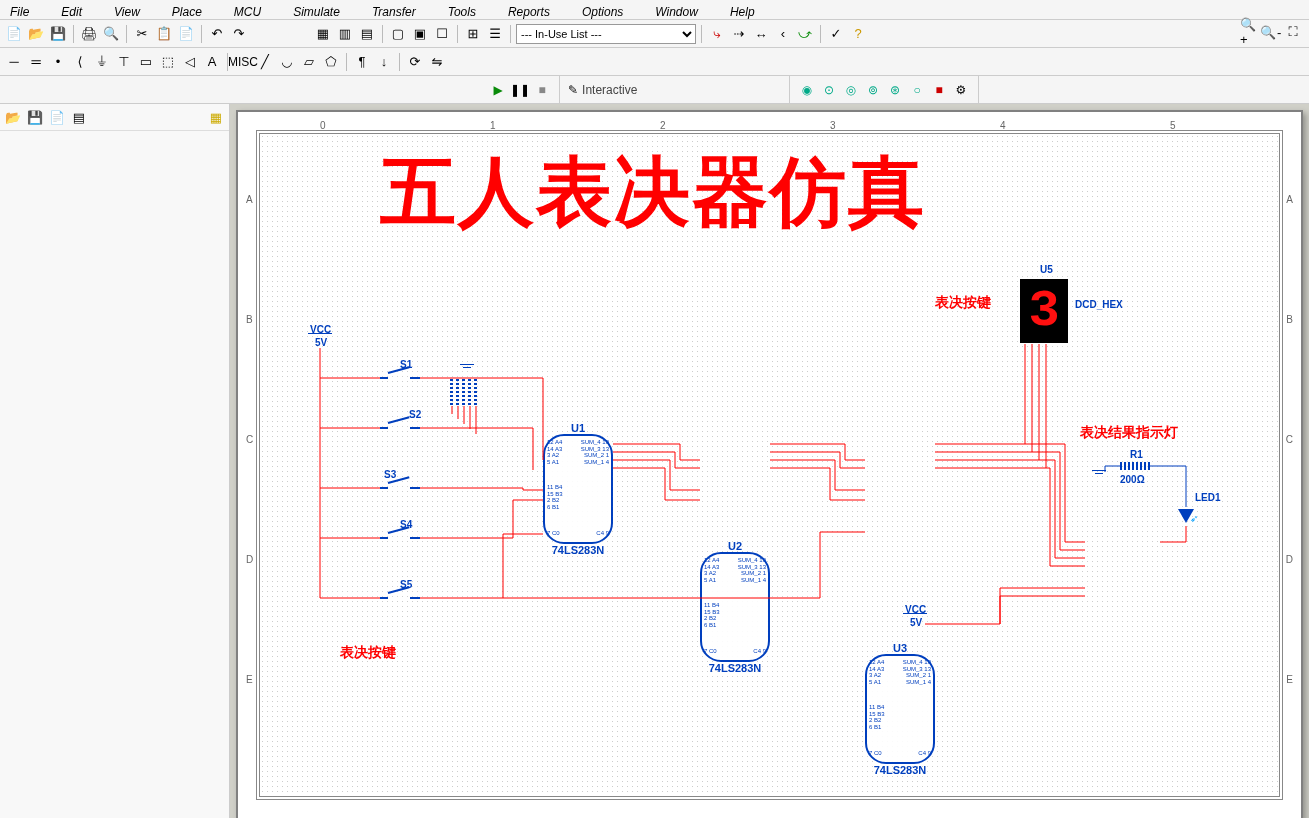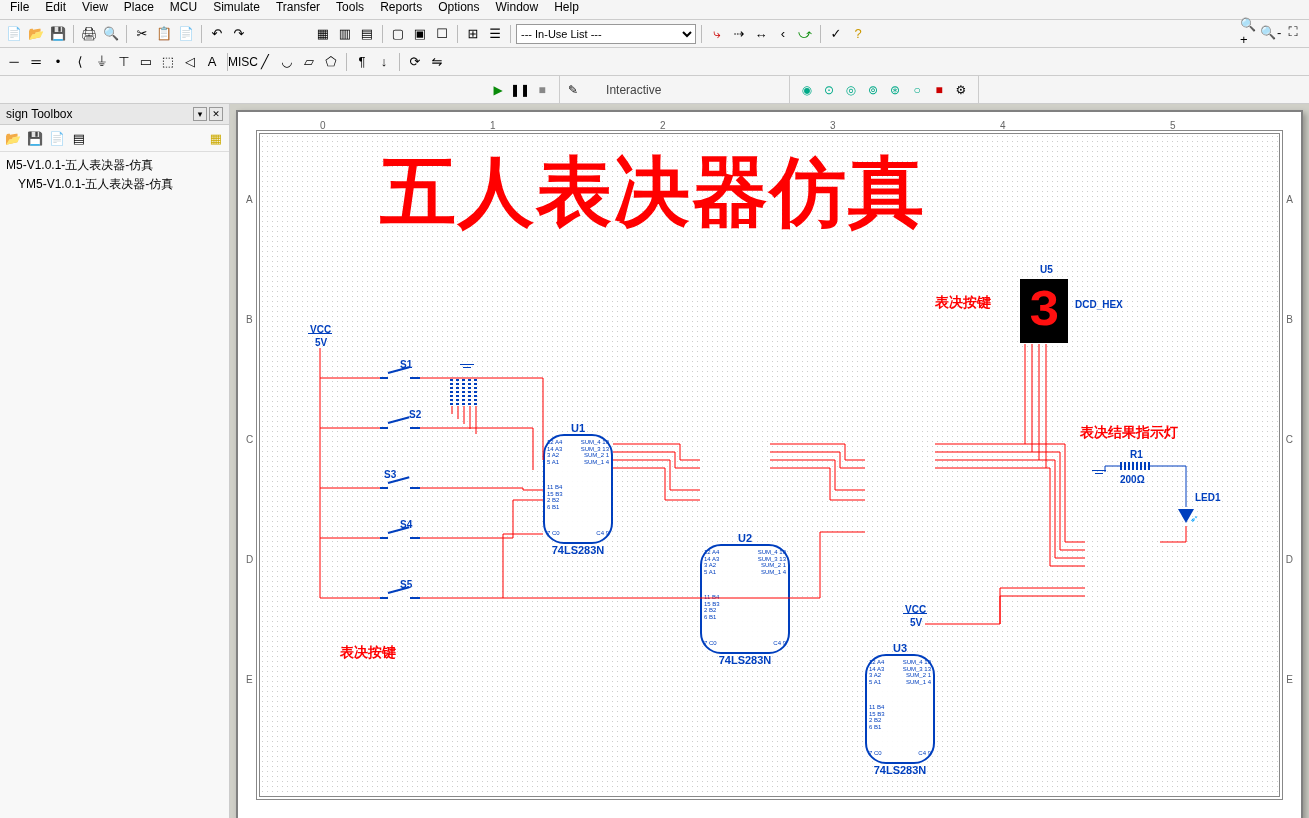--- a/index.html
+++ b/index.html
@@ -1,17 +1,17 @@
 <!DOCTYPE html>
 <html><head>
 <meta charset="utf-8">
 <style>
   * { box-sizing: border-box; margin: 0; padding: 0; }
   body { font-family: "Microsoft YaHei", Arial, sans-serif; font-size: 12px; background: #f0f0f0; overflow: hidden; width: 1309px; height: 818px; }
-  .menubar { display: flex; height: 20px; background: #f5f5f5; border-bottom: 1px solid #ccc; padding: 0 4px; gap: 4px; align-items: flex-start; font-size: 12px; }
+  .menubar { display: flex; height: 20px; background: #f5f5f5; border-bottom: 1px solid #ccc; padding: 0 4px; gap: 20px; align-items: flex-end; font-size: 12px; font-style: italic; }
   .menubar span { padding: 0 6px; cursor: pointer; }
   .toolbar { display: flex; height: 28px; background: #f5f5f5; border-bottom: 1px solid #ccc; padding: 2px 4px; align-items: center; gap: 2px; }
   .tb-btn { width: 20px; height: 20px; display: flex; align-items: center; justify-content: center; border: 1px solid transparent; cursor: pointer; font-size: 13px; }
   .tb-sep { width: 1px; height: 18px; background: #bbb; margin: 0 3px; }
   .tb-select { height: 20px; width: 180px; font-size: 11px; border: 1px solid #999; background: white; }
   .right-tools { position: absolute; right: 6px; top: 22px; display: flex; gap: 2px; }
   .main { display: flex; height: calc(100% - 96px); }
   .sidebar { width: 230px; background: #f8f8f8; border-right: 1px solid #ccc; display: flex; flex-direction: column; }
   .sidebar-header { background: #e8e8e8; padding: 3px 6px; font-size: 12px; display: flex; justify-content: space-between; align-items: center; border-bottom: 1px solid #ccc; }
   .sidebar-header .closebtn { display: flex; gap: 2px; }
@@ -43,21 +43,21 @@
   .resistor-array { position:absolute; display:flex; gap:3px; }
   .resistor-array .r { width:3px; height:28px; background: repeating-linear-gradient(0deg,#003fbe 0 2px, transparent 2px 4px); }
   .gnd { position:absolute; width:14px; height:10px; }
   .gnd::before { content:''; position:absolute; top:0; left:0; width:14px; height:1px; background:#003fbe; }
   .gnd::after { content:''; position:absolute; top:3px; left:3px; width:8px; height:1px; background:#003fbe; box-shadow: 2px 3px 0 -1px #003fbe; }
   .led { position:absolute; width:0; height:0; border-left:8px solid transparent; border-right:8px solid transparent; border-top:14px solid #003fbe; }
   .led::after { content:'➶'; position:absolute; top:-10px; left:4px; font-size:10px; color:#00a0ff; }
   .sim-toolbar { display: flex; height: 28px; background: #f5f5f5; border-bottom: 1px solid #ccc; align-items: center; }
   .sim-toolbar .section { display:flex; align-items:center; gap:4px; padding:0 8px; border-right:1px solid #ccc; height:100%; }
   .sim-btn { width:18px; height:18px; display:flex; align-items:center; justify-content:center; cursor:pointer; font-size:12px; }
-  .sim-label { font-size:12px; color:#444;margin-left:24px; }
+  .sim-label { font-size:12px; color:#444; }
   .run-indicator { color:#0a8b0a; }
   svg.conn { position:absolute; top:0; left:0; width:100%; height:100%; pointer-events:none; }
   svg.conn path { stroke:#ff0000; stroke-width:1; fill:none; }
   svg.conn path.blue { stroke:#003fbe; }
 </style>
 </head>
 <body>
 
 <div class="menubar">
   <span>File</span>
@@ -161,38 +161,27 @@
     <div class="sim-btn" style="color:#0a8">⊚</div>
     <div class="sim-btn" style="color:#0a8">⊛</div>
     <div class="sim-btn" style="color:#0a8">○</div>
     <div class="sim-btn" style="color:#c00">■</div>
     <div class="sim-btn">⚙</div>
   </div>
 </div>
 
 <div class="main">
   <div class="sidebar">
-    <div class="sidebar-header">
-      <span>sign Toolbox</span>
-      <div class="closebtn">
-        <span>▾</span>
-        <span>✕</span>
-      </div>
-    </div>
     <div class="sidebar-toolbar">
       <div class="tb-btn">📂</div>
       <div class="tb-btn">💾</div>
       <div class="tb-btn">📄</div>
       <div class="tb-btn">▤</div>
       <div style="flex:1"></div>
       <div class="tb-btn" style="color:#ca0">▦</div>
-    </div>
-    <div class="sidebar-tree">
-      <div class="tree-item">M5-V1.0.1-五人表决器-仿真</div>
-      <div class="tree-item" style="padding-left:14px">YM5-V1.0.1-五人表决器-仿真</div>
     </div>
   </div>
 
   <div class="canvas-area">
     <div class="paper">
       <div class="paper-inner">
         <div class="paper-inner2">
 
           <div class="rulerpos" style="top:-14px; left:60px">0</div>
           <div class="rulerpos" style="top:-14px; left:230px">1</div>
@@ -253,21 +242,21 @@
           <div class="chip component" style="top:300px; left:283px; width:70px; height:110px">
             <div class="chip-label">U1</div>
             <div class="chip-part">74LS283N</div>
             <div class="pin-l" style="top:3px">12 A4<br>14 A3<br>3 A2<br>5 A1</div>
             <div class="pin-r" style="top:3px">SUM_4 10<br>SUM_3 13<br>SUM_2 1<br>SUM_1 4</div>
             <div class="pin-l" style="top:48px">11 B4<br>15 B3<br>2 B2<br>6 B1</div>
             <div class="pin-l" style="top:94px">7 C0</div>
             <div class="pin-r" style="top:94px">C4 9</div>
           </div>
 
-          <div class="chip component" style="top:300px; left:440px; width:90px; height:110px">
+          <div class="chip component" style="top:308px; left:440px; width:70px; height:110px">
             <div class="chip-label">U2</div>
             <div class="chip-part">74LS283N</div>
             <div class="pin-l" style="top:3px">12 A4<br>14 A3<br>3 A2<br>5 A1</div>
             <div class="pin-r" style="top:3px">SUM_4 10<br>SUM_3 13<br>SUM_2 1<br>SUM_1 4</div>
             <div class="pin-l" style="top:48px">11 B4<br>15 B3<br>2 B2<br>6 B1</div>
             <div class="pin-l" style="top:94px">7 C0</div>
             <div class="pin-r" style="top:94px">C4 9</div>
           </div>
 
           <div class="chip component" style="top:300px; left:605px; width:70px; height:110px">

